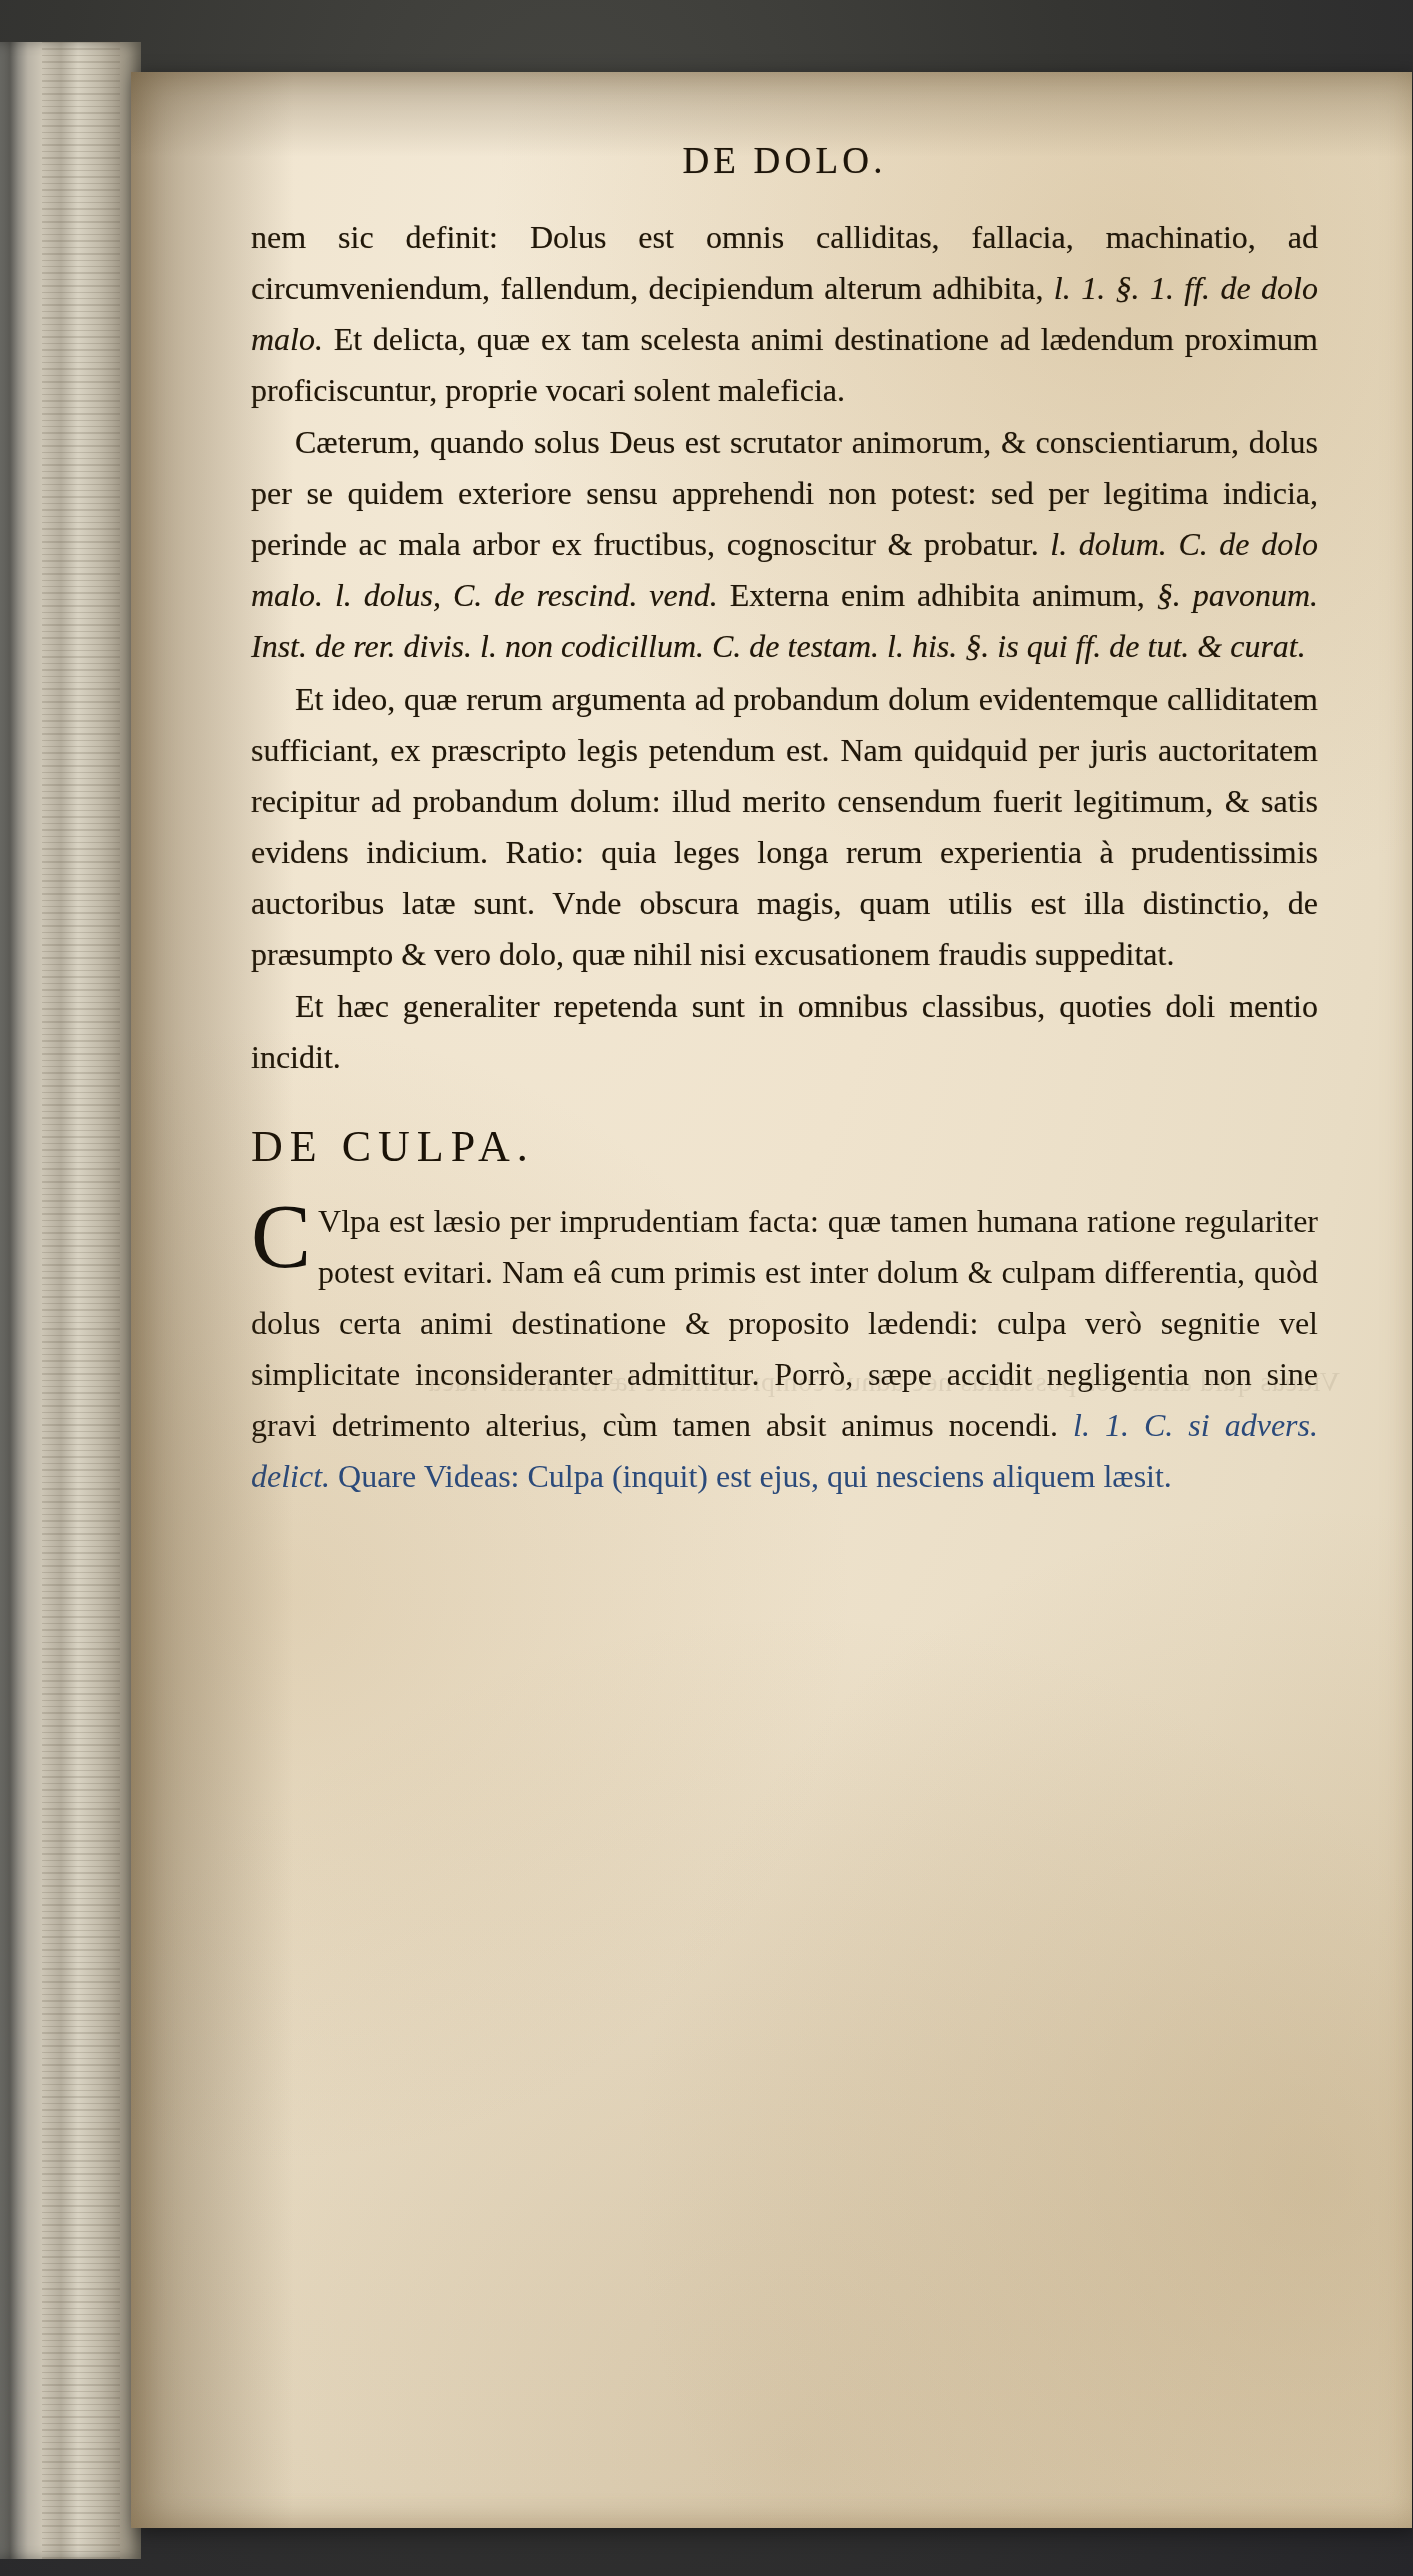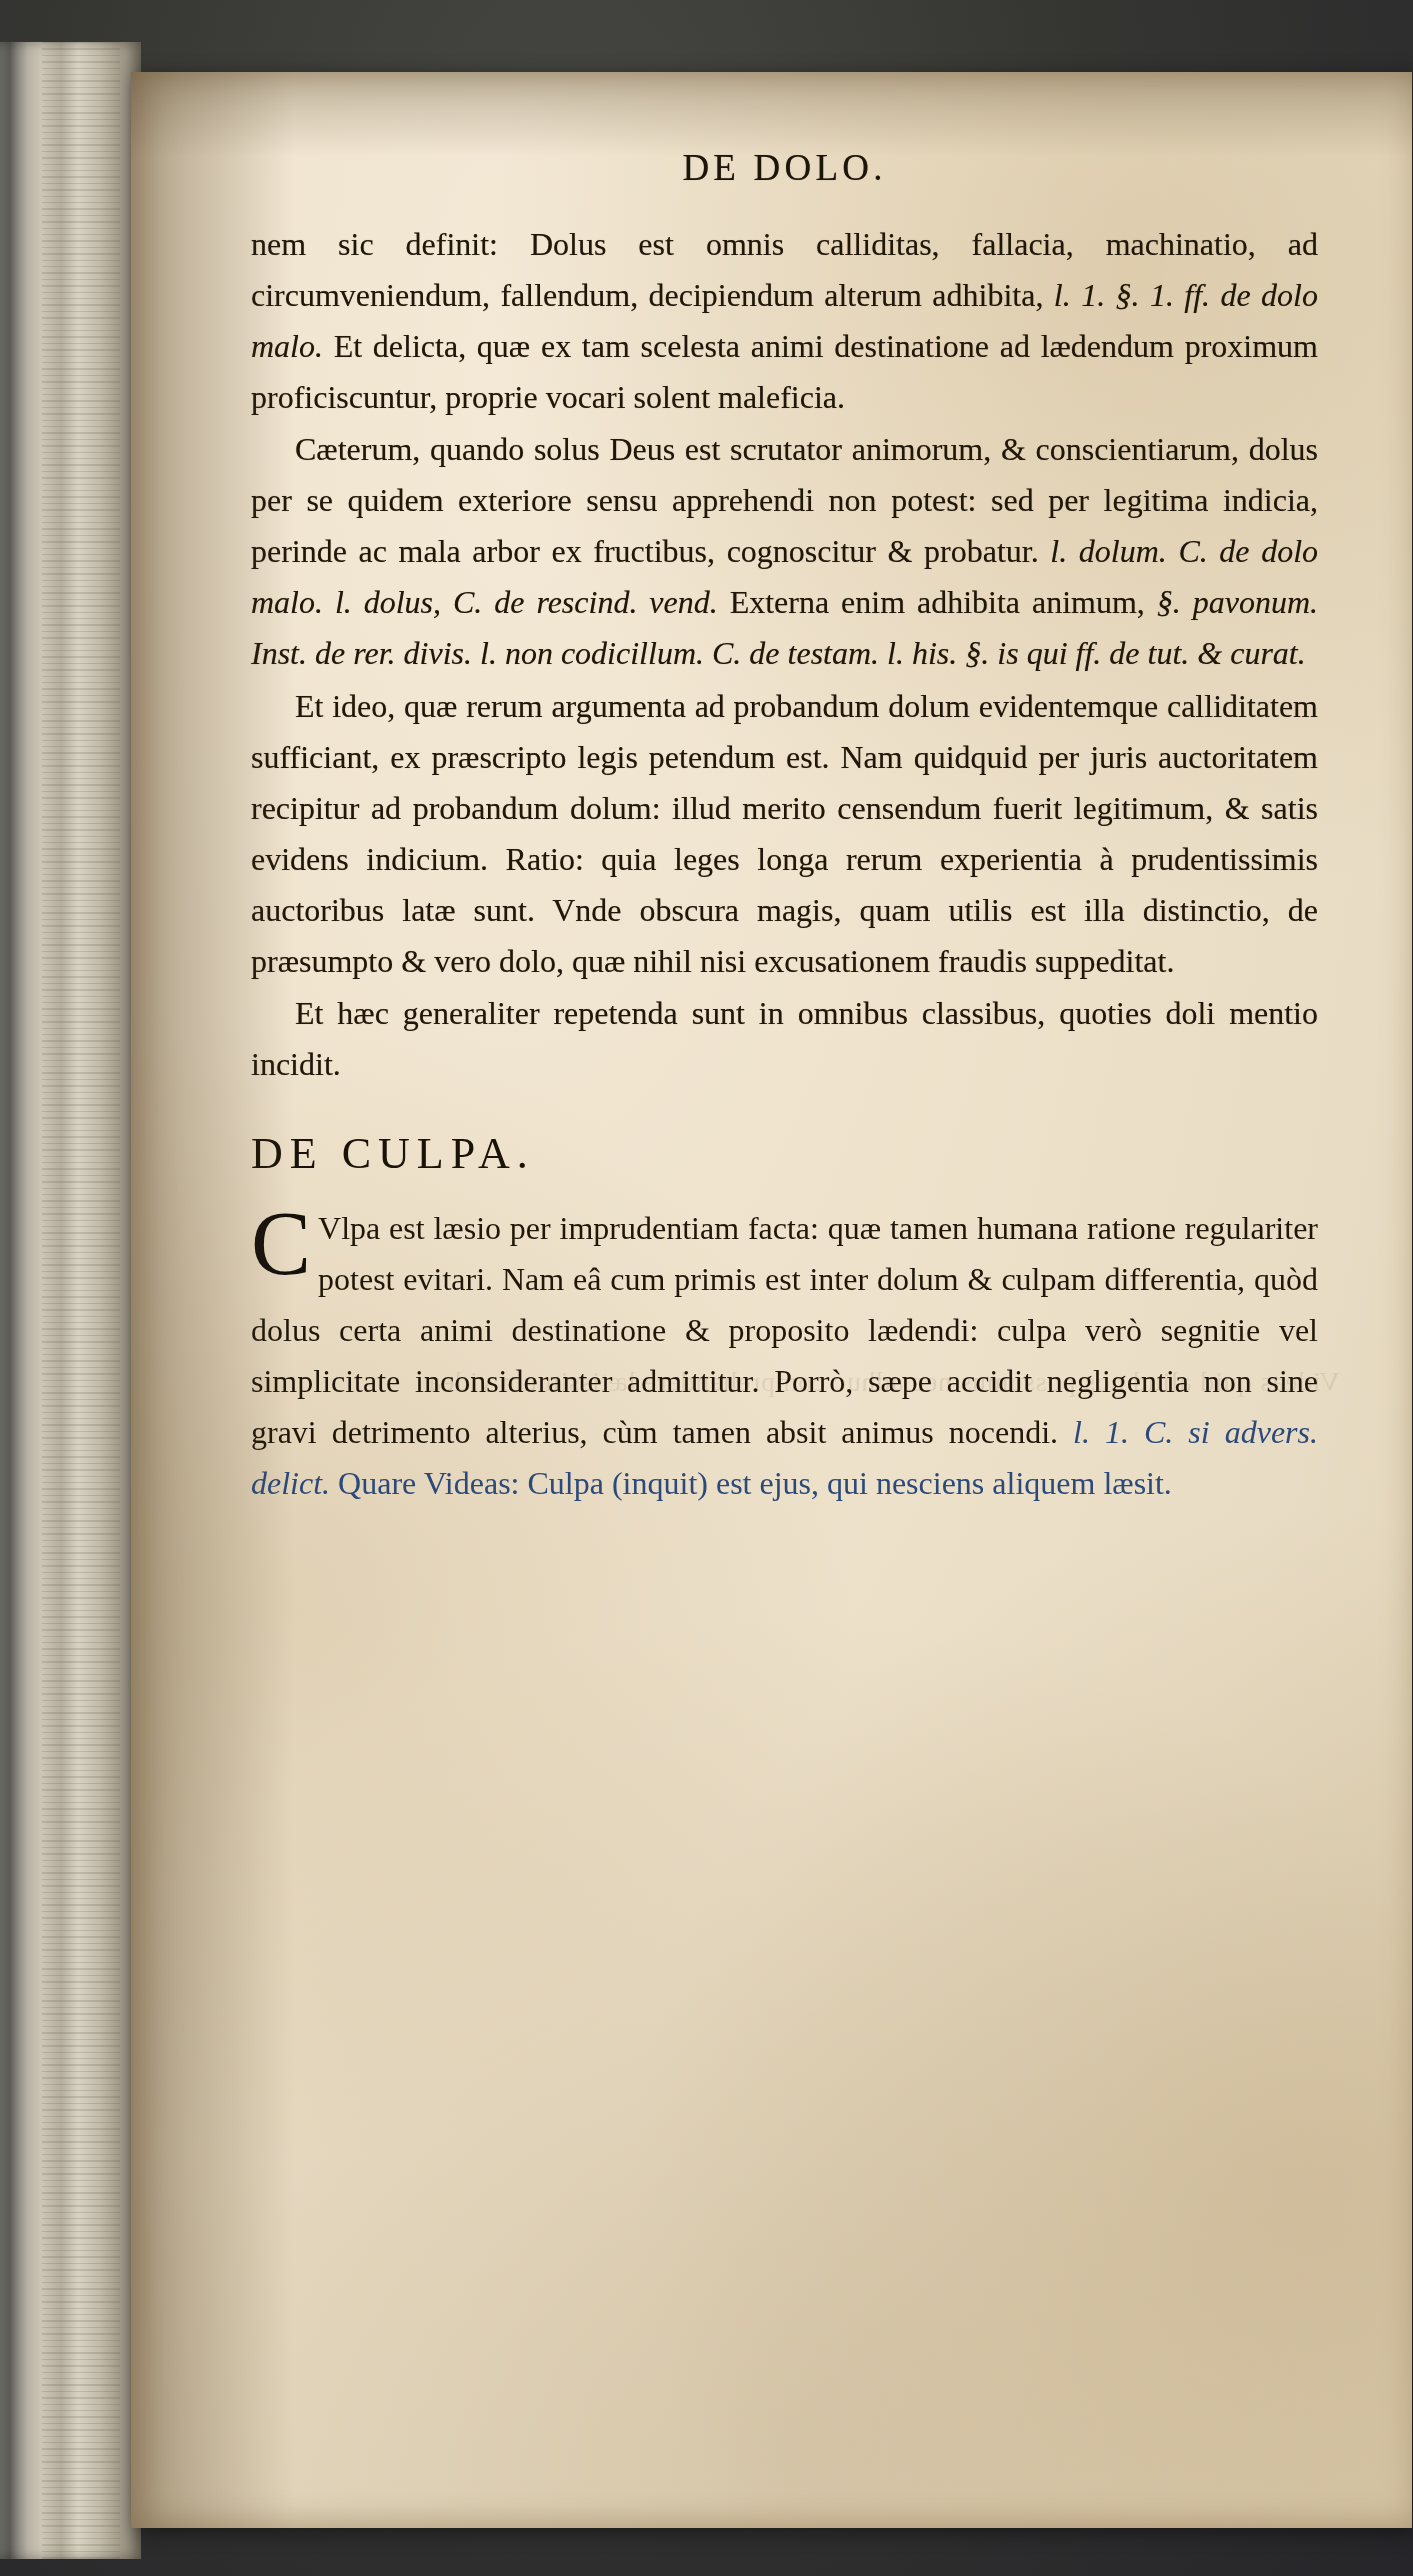--- a/index.html
+++ b/index.html
@@ -90,21 +90,21 @@
     font-size: 28px;
     line-height: 59px;
     font-family: "Liberation Serif", serif;
     letter-spacing: 0.7px;
     pointer-events: none;
   }
 
   #text-block {
     position: absolute;
     left: 120px;
-    top: 74px;
+    top: 67px;
     width: 1067px;
     color: #20170c;
   }
 
   .running-head {
     text-align: center;
     font-size: 37px;
     letter-spacing: 4.2px;
     margin: 0 0 30px 0;
     color: #1d150a;

